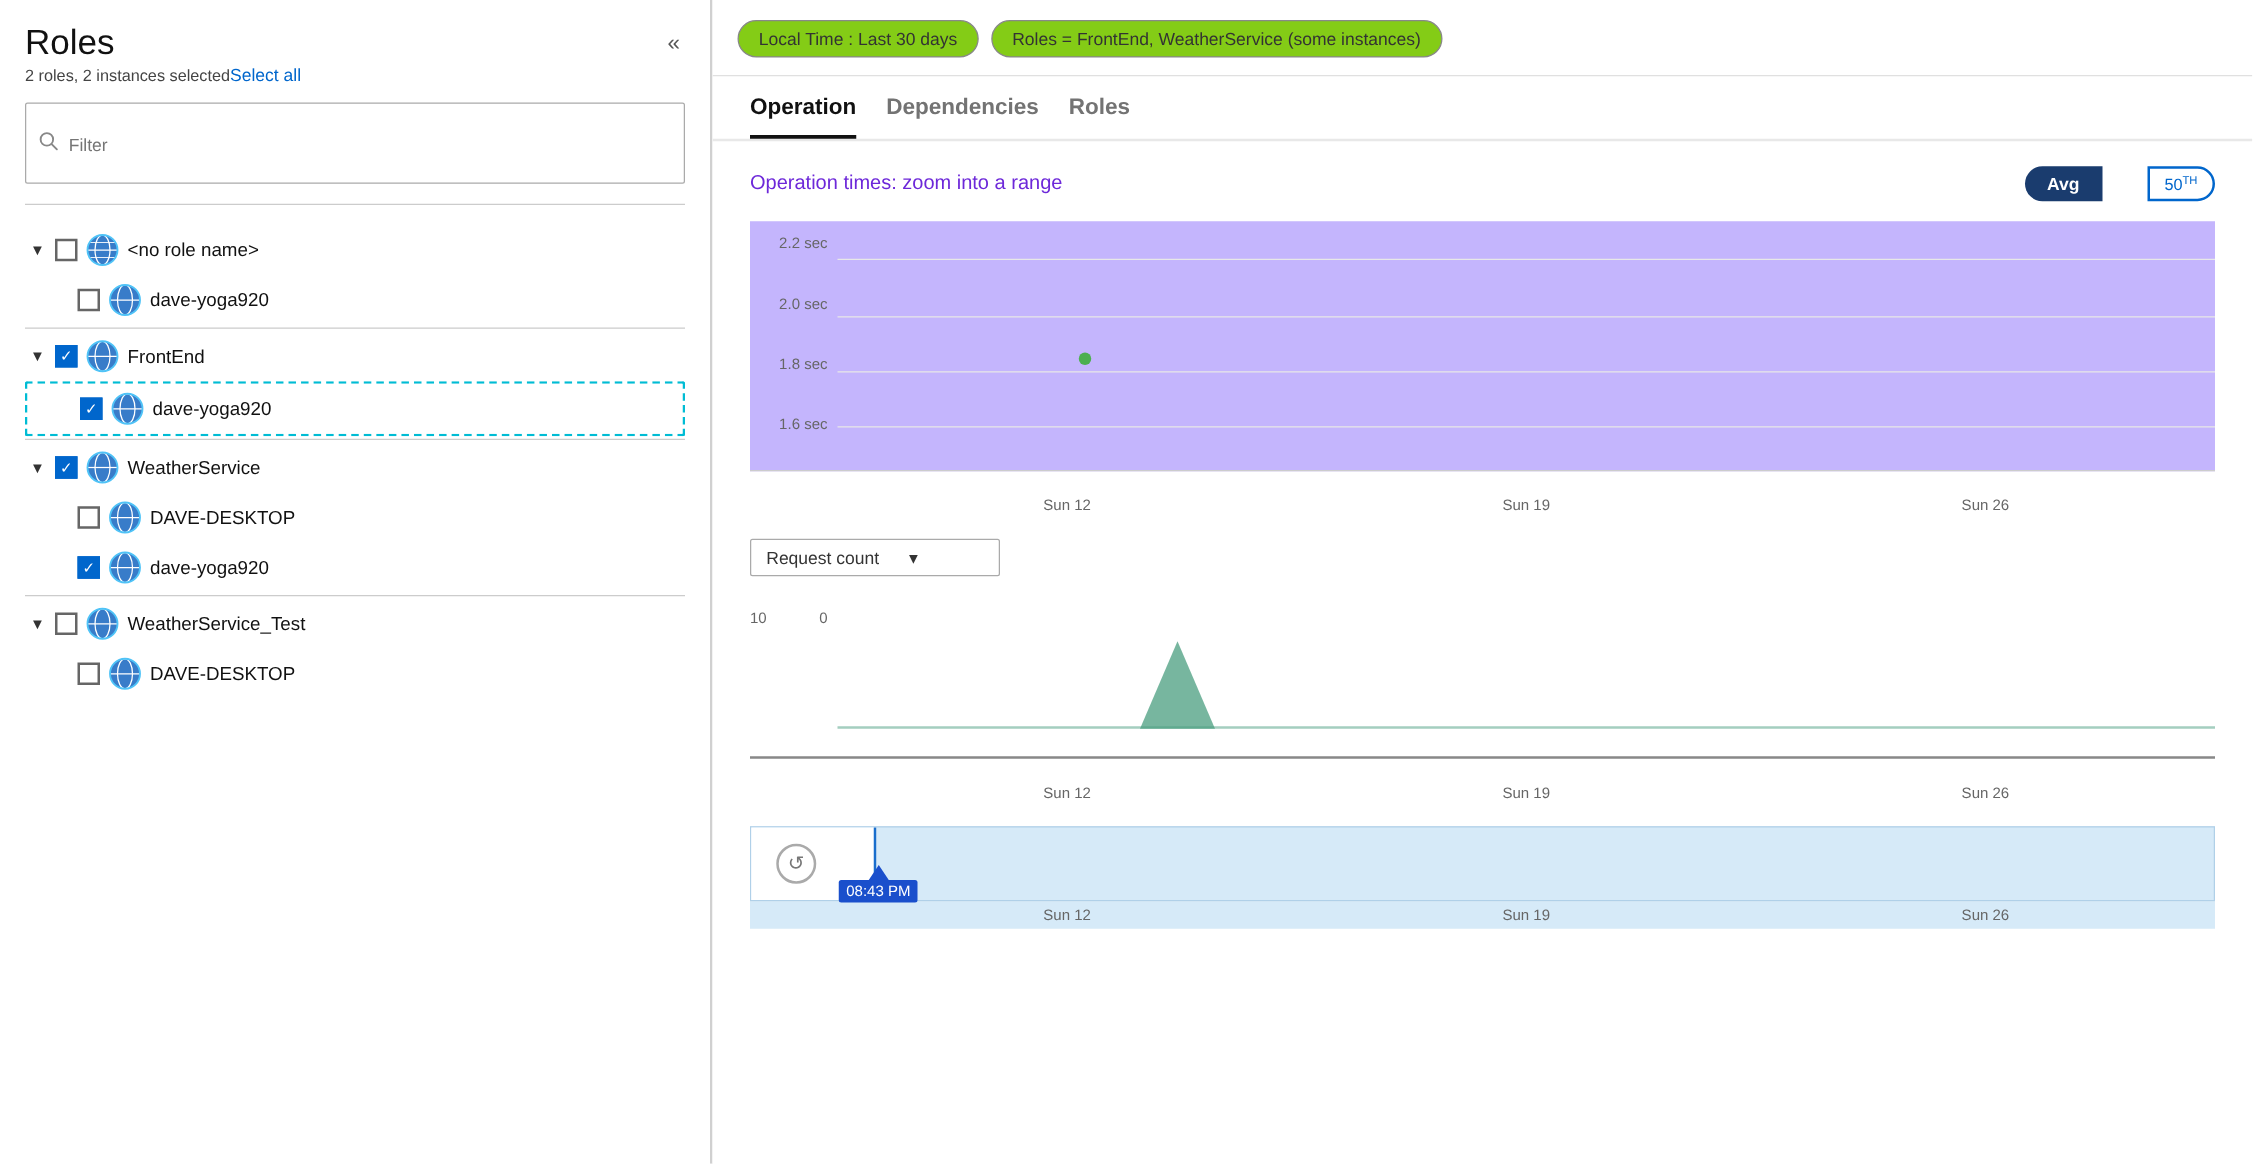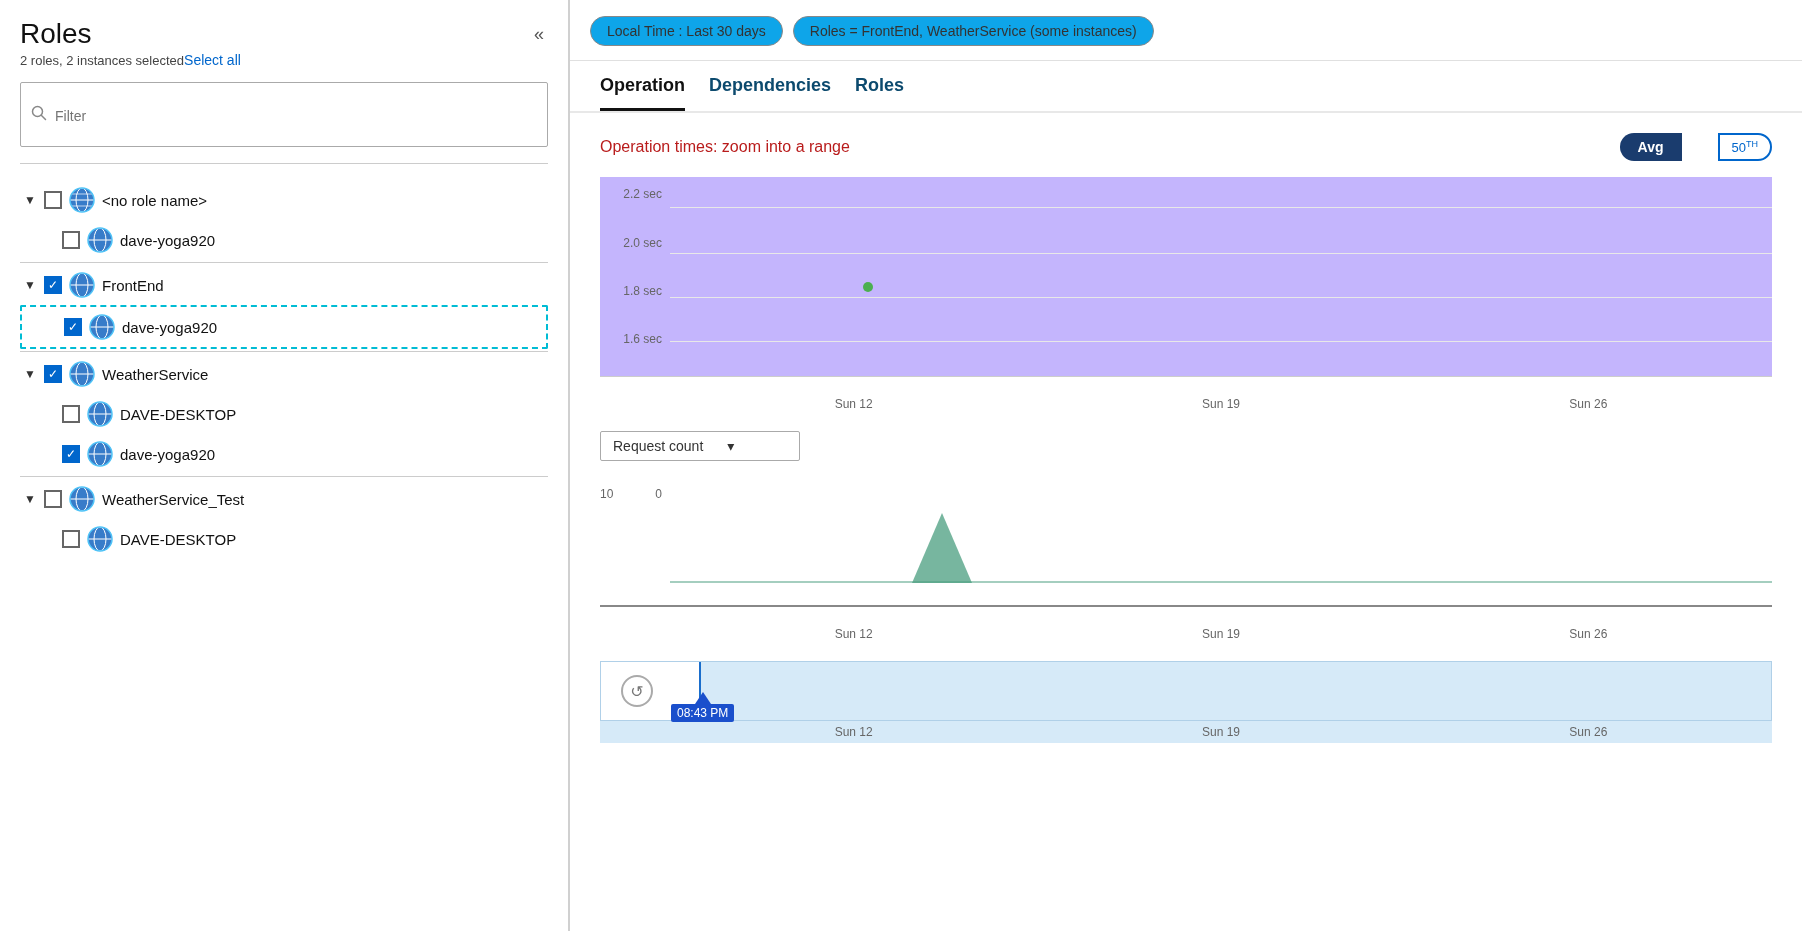--- a/index.html
+++ b/index.html
@@ -137,37 +137,37 @@
       gap: 10px;
       border-bottom: 1px solid #e0e0e0;
       flex-wrap: wrap;
     }
     .filter-pill {
       border: 1px solid #888;
       border-radius: 20px;
       padding: 6px 16px;
       font-size: 14px;
       color: #333;
-      background: #0ea5e9;
+      background: #84cc16;
       cursor: pointer;
       white-space: nowrap;
     }
 
     
     .tabs {
       display: flex;
       align-items: center;
       gap: 24px;
       padding: 14px 30px 0 30px;
       border-bottom: 2px solid #e8e8e8;
     }
     .tab {
       font-size: 18px;
       font-weight: 600;
-      color: #0c4a6e;
+      color: #737373;
       padding-bottom: 12px;
       cursor: pointer;
       border-bottom: 3px solid transparent;
     }
     .tab.active {
       color: #111;
       border-bottom: 3px solid #111;
     }
 
     
@@ -180,21 +180,21 @@
       overflow: hidden;
     }
 
     .chart-header {
       display: flex;
       justify-content: space-between;
       align-items: center;
     }
     .chart-title {
       font-size: 16px;
-      color: #b91c1c;
+      color: #6d28d9;
       font-weight: 400;
     }
     .avg-controls {
       display: flex;
       align-items: center;
       gap: 0;
     }
     .avg-btn {
       background: #1a3c6e;
       color: #fff;

